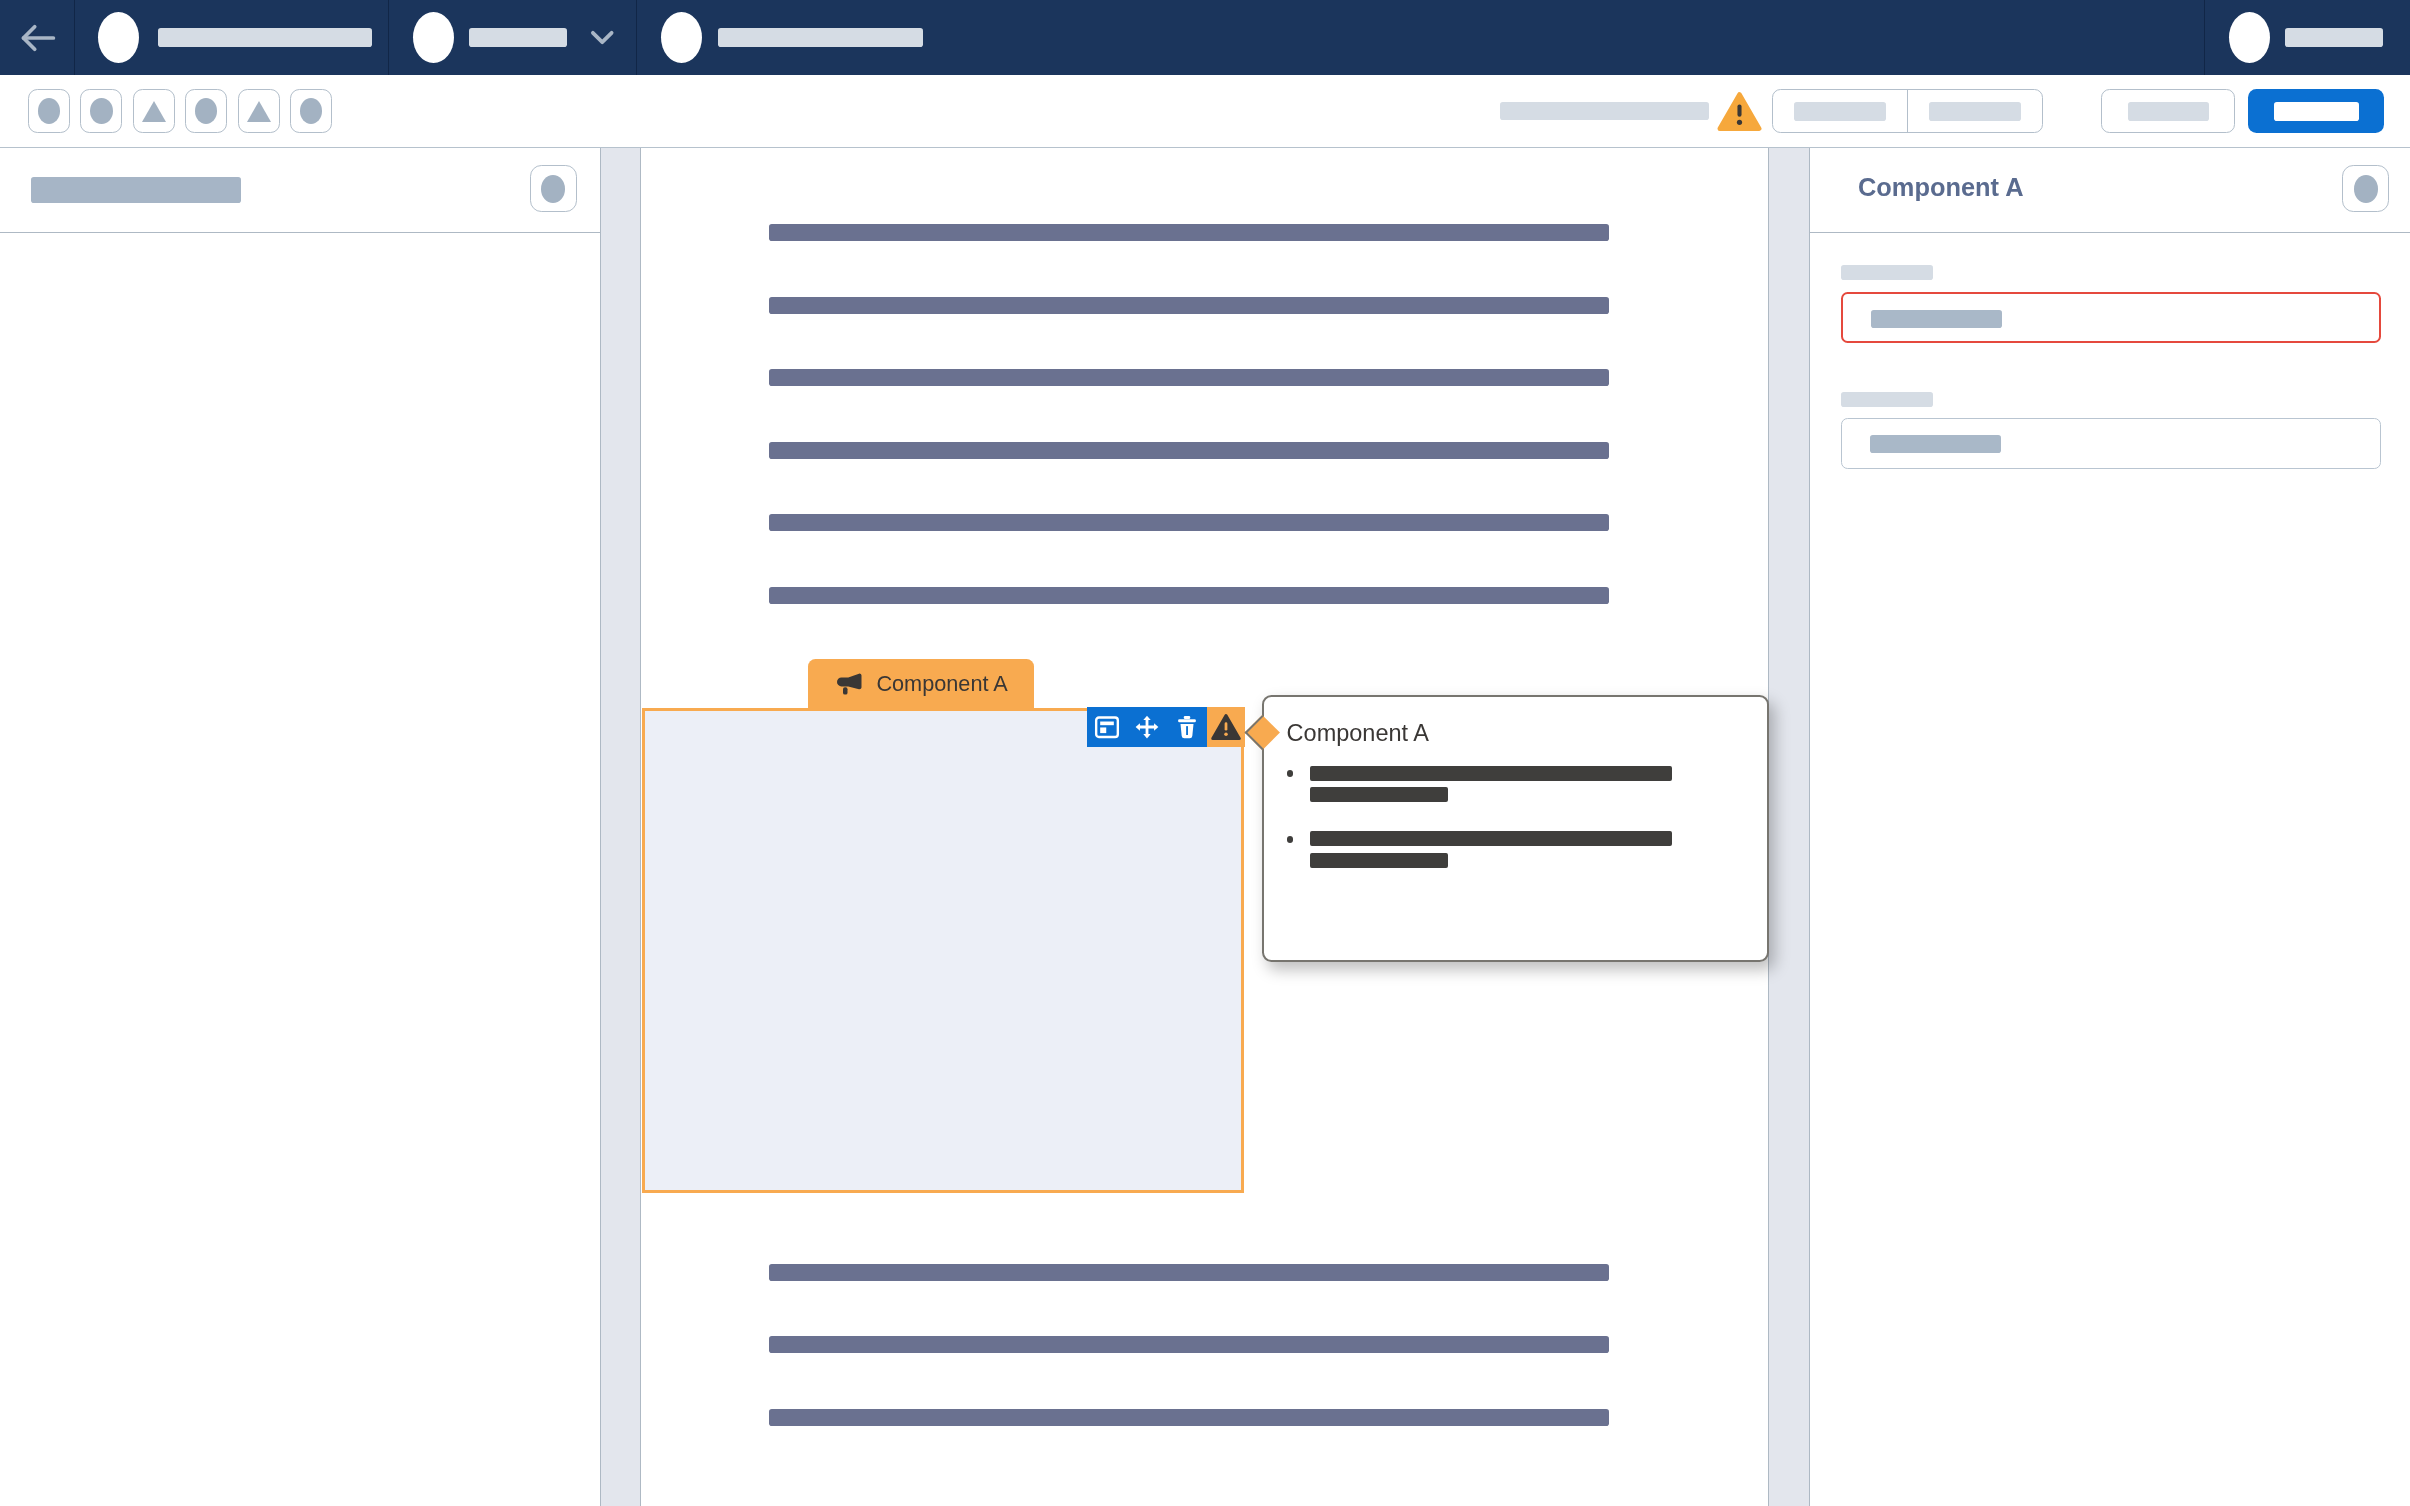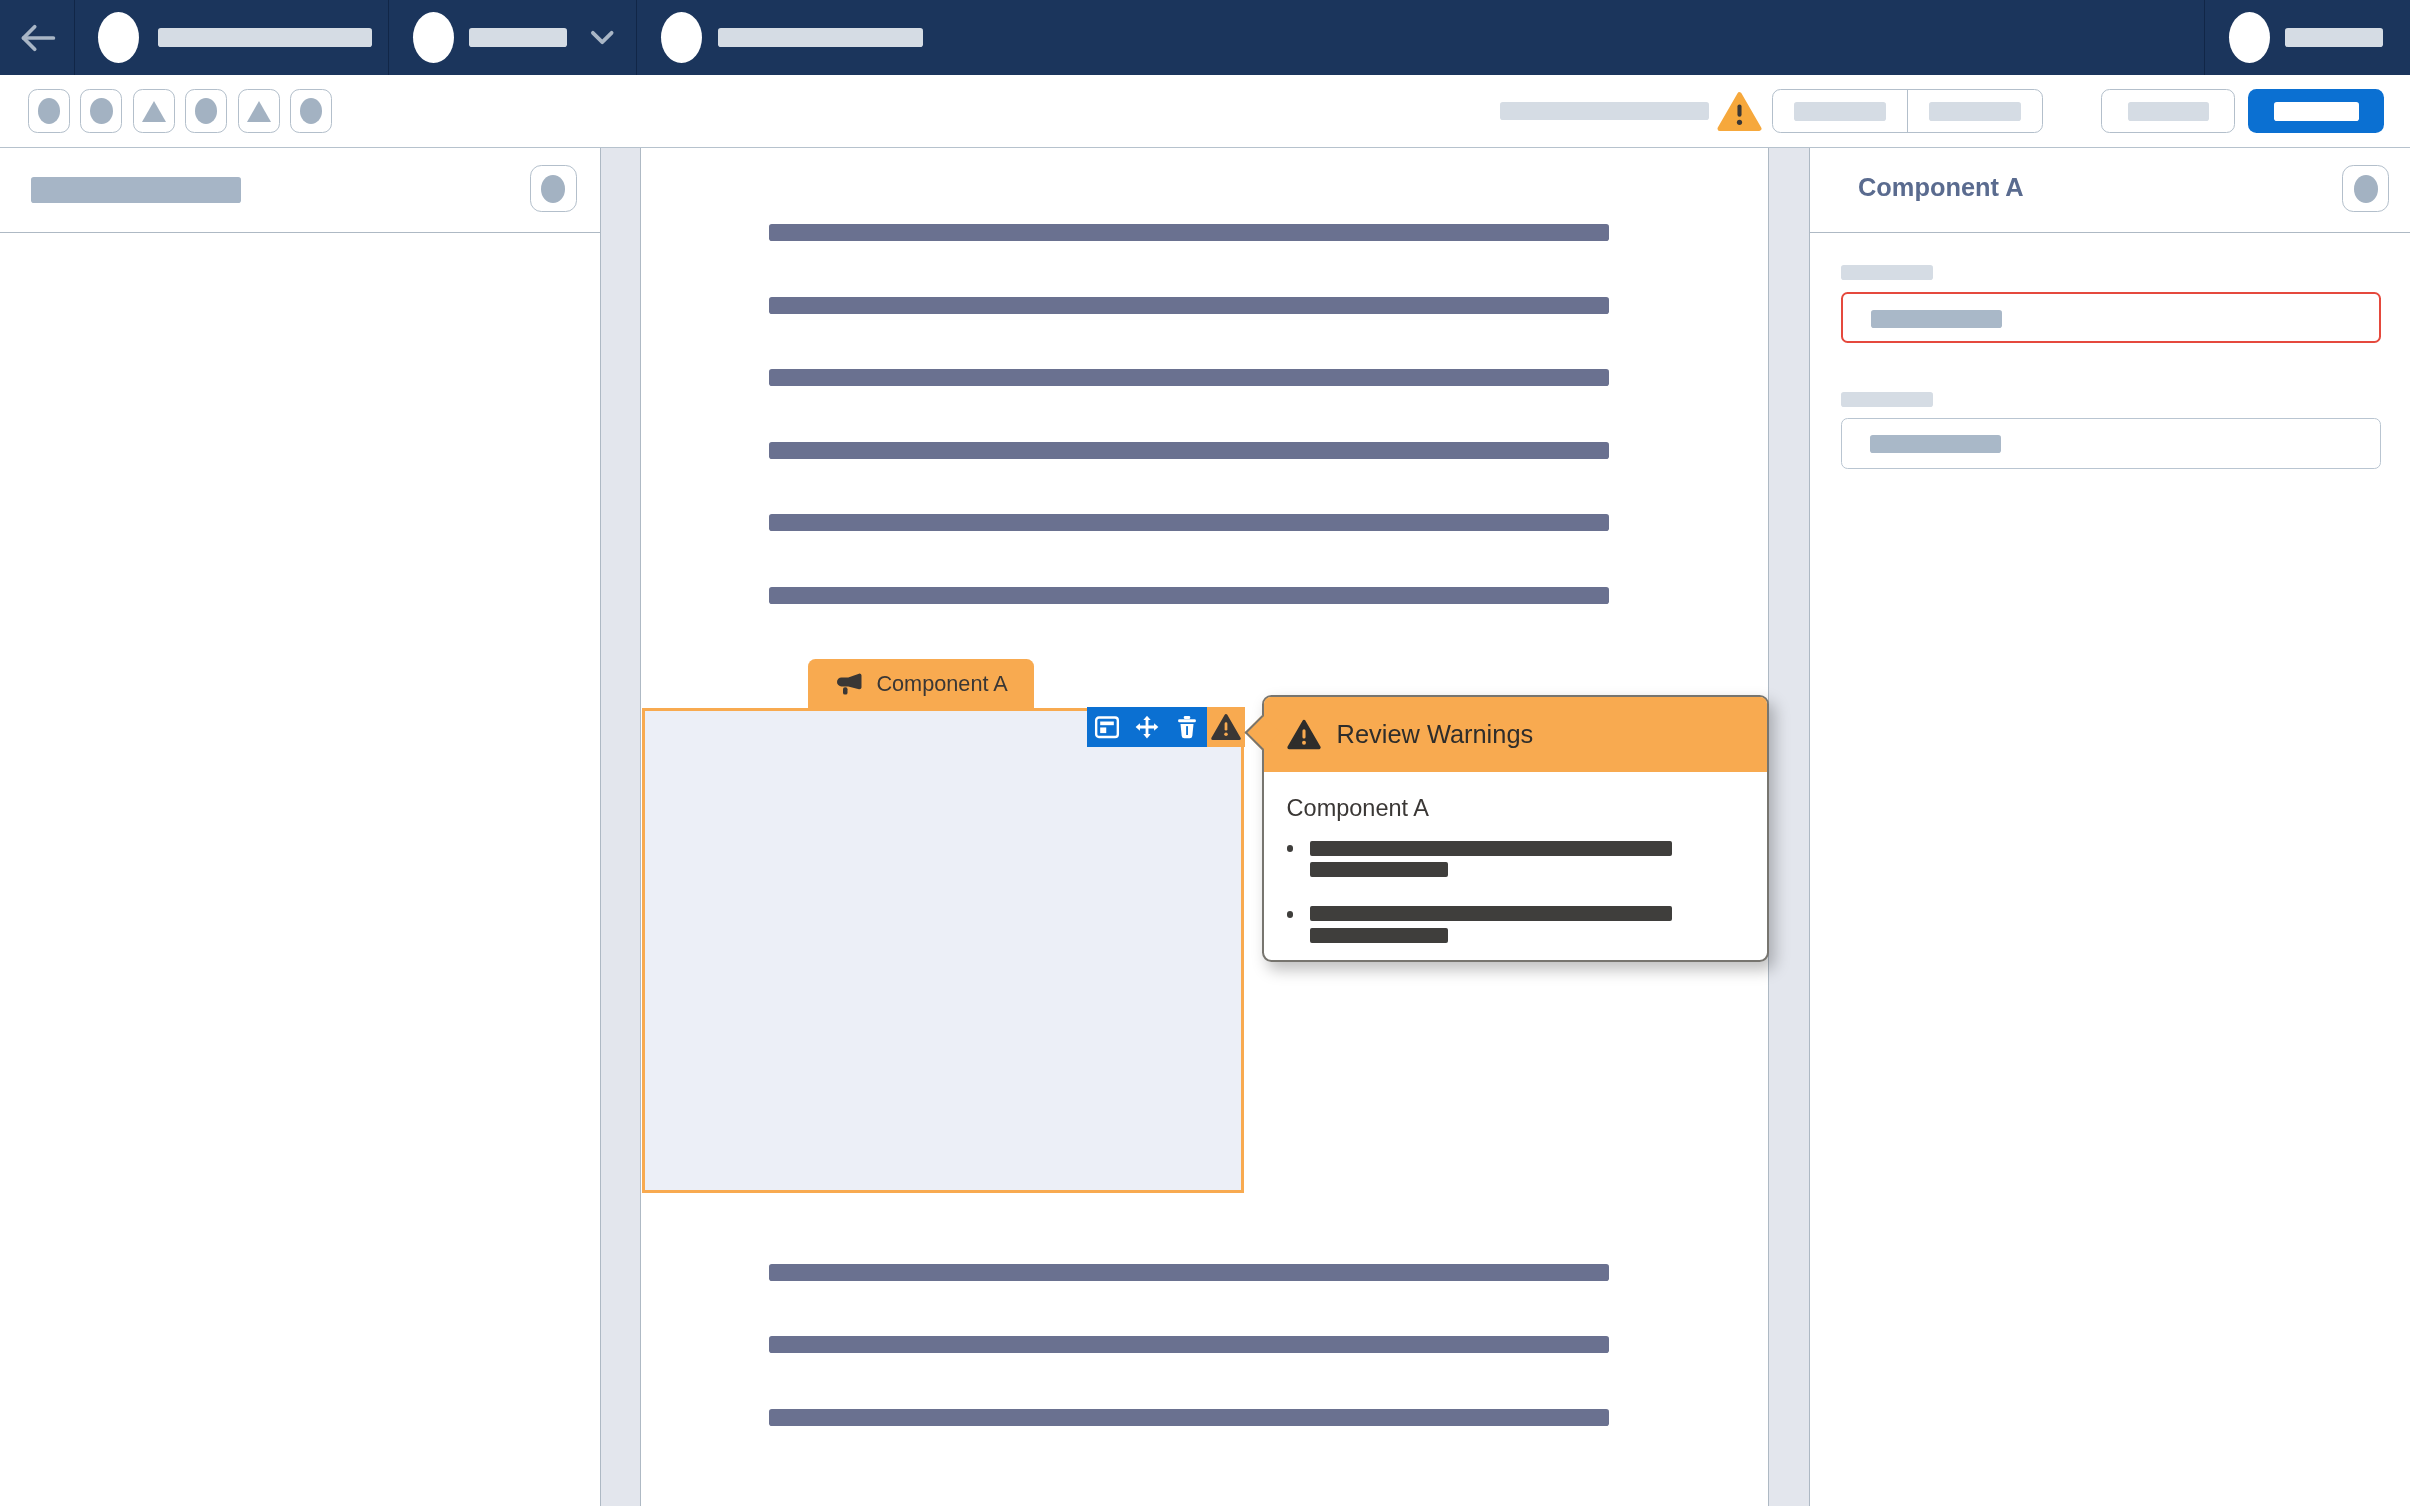--- a/index.html
+++ b/index.html
@@ -219,28 +219,20 @@
             <path d="M12 1.8 L22.6 20.2 H1.4 Z" fill="#3A3735" stroke="#3A3735" stroke-width="2.4" stroke-linejoin="round"></path>
             <rect x="10.9" y="7.2" width="2.2" height="6.6" rx="1.1" fill="#F8AA50"></rect>
             <circle cx="12" cy="16.8" r="1.4" fill="#F8AA50"></circle>
           </svg>
         </div>
       </div>
     </div>
 
     <div class="popover">
       <div class="pop-notch"></div>
-      <div class="pop-head">
-        <svg width="34" height="31" viewBox="0 0 24 22">
-          <path d="M12 1.8 L22.6 20.2 H1.4 Z" fill="#2E2D2B" stroke="#2E2D2B" stroke-width="2.4" stroke-linejoin="round"></path>
-          <rect x="10.9" y="7.2" width="2.2" height="6.6" rx="1.1" fill="#F8AA50"></rect>
-          <circle cx="12" cy="16.8" r="1.4" fill="#F8AA50"></circle>
-        </svg>
-        <span>Review Warnings</span>
-      </div>
       <div class="pop-body">
         <div class="pop-title">Component A</div>
         <div id="warningList">
             <div class="warning-item">
               <div class="dot"></div>
               <div>
                 <div class="bar-dark" style="width: 362px;"></div>
                 <div class="bar-dark" style="width: 138px;"></div>
               </div>
             </div>

